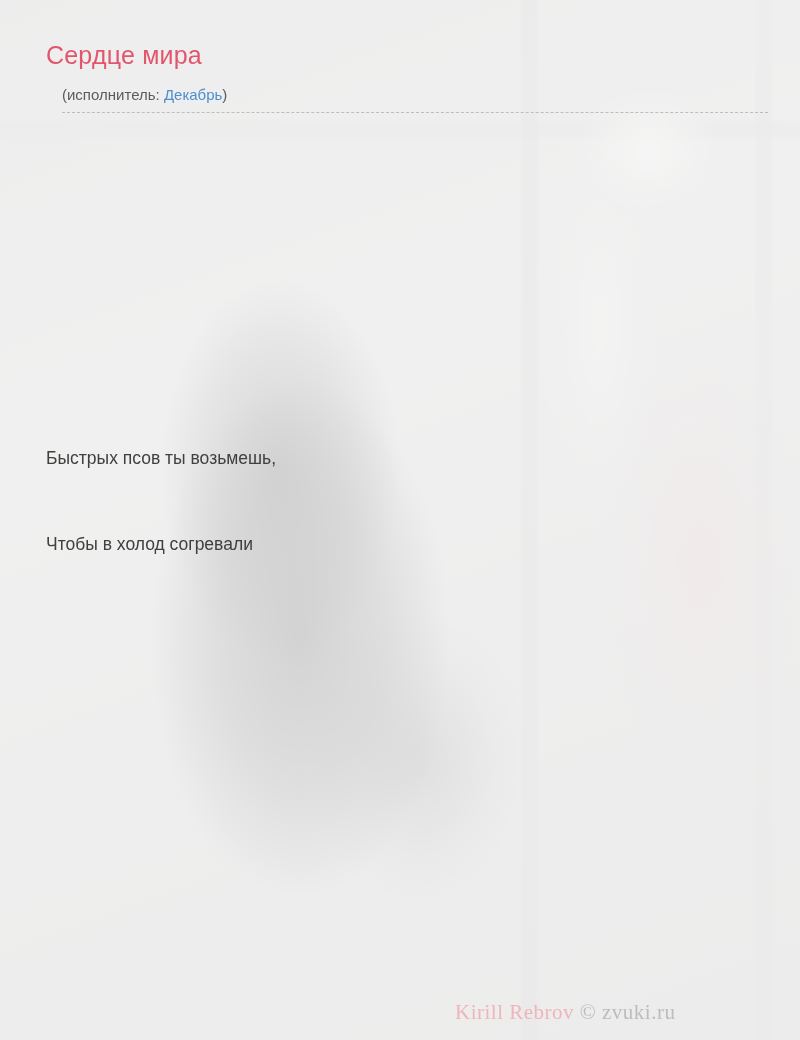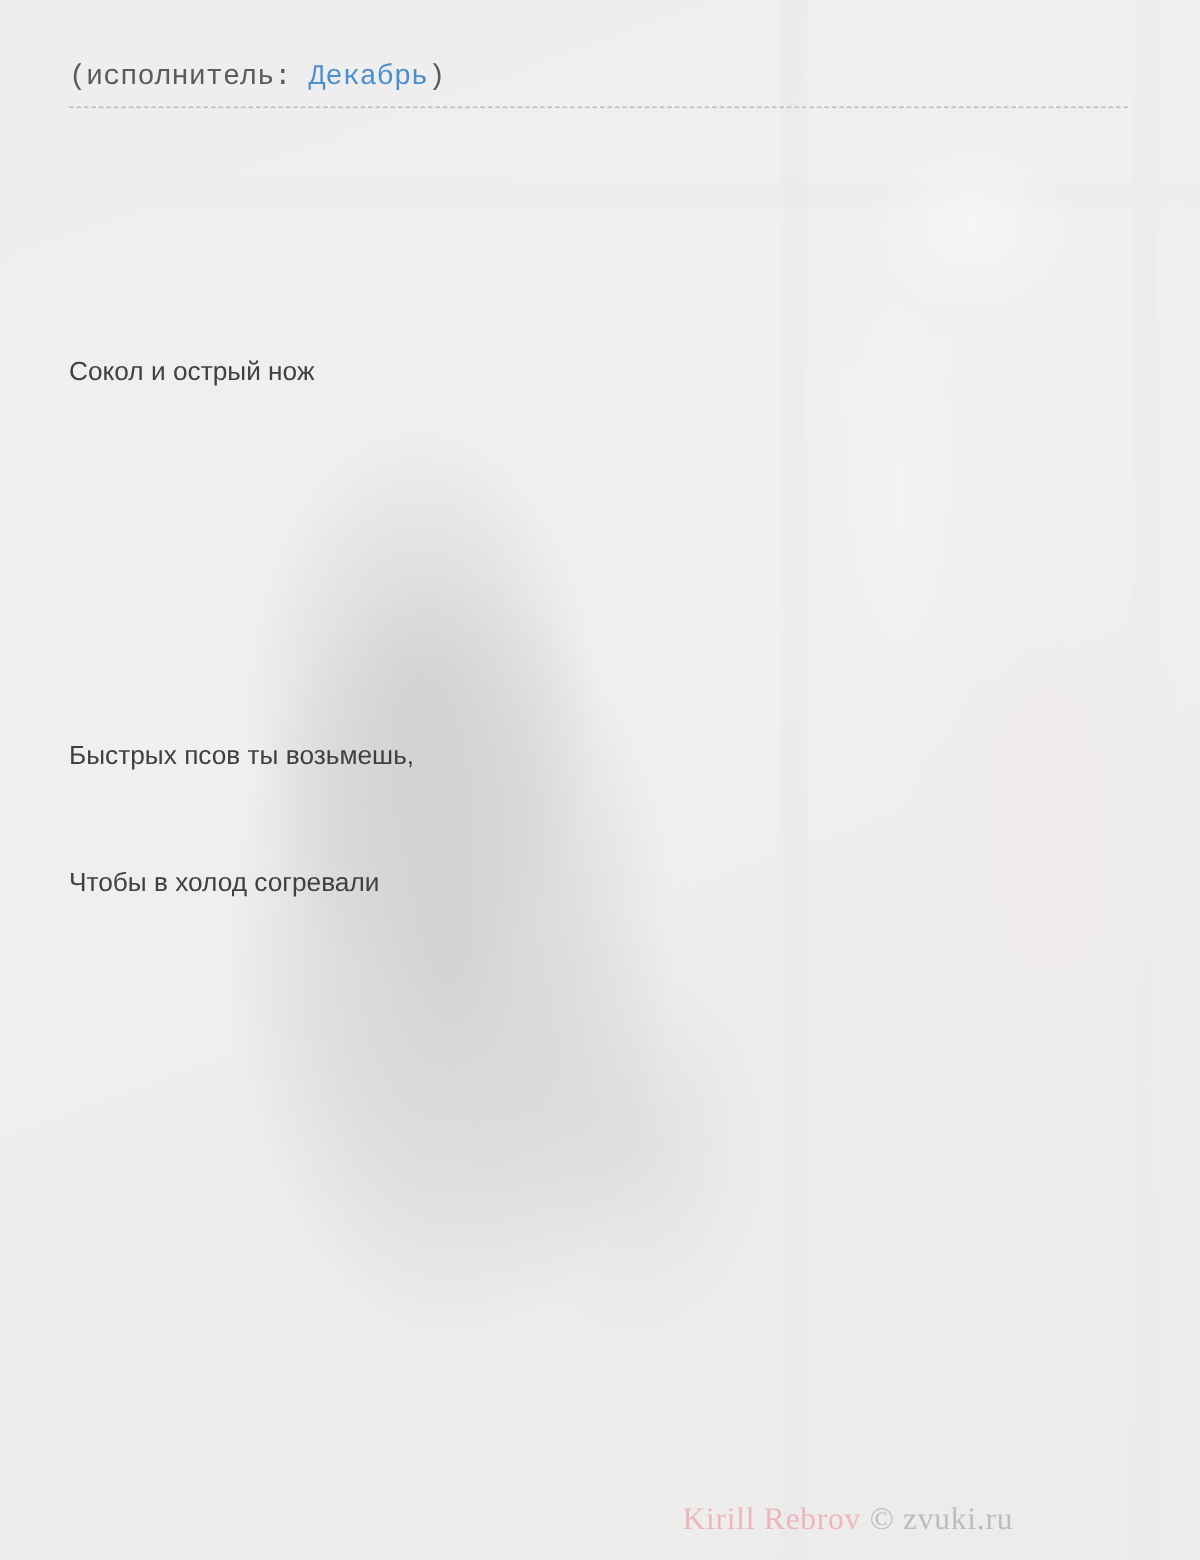--- a/index.html
+++ b/index.html
@@ -76,28 +76,27 @@
 
   .song-title {
     font-size: 25px;
     color: #e2566d;
     font-weight: normal;
     letter-spacing: 0.2px;
     margin: 0 0 4px 0;
     line-height: 1.2;
   }
   .artist-line {
-    font-size: 19px;
+    font-size: 15px;
     color: #5b5b5b;
-    margin: 0;
+    margin: 16px;
     padding-bottom: 9px;
     border-bottom: 1px dashed #bdbdbd;
     width: 706px;
     box-sizing: border-box;
-    font-family: Liberation Mono, monospace;
   }
   .artist-line a {
     color: #4c8fd0;
     text-decoration: none;
   }
 
   .lyrics {
     margin-top: 18px;
     font-size: 17.5px;
     line-height: 28.5px;
@@ -126,29 +125,29 @@
 
 <div class="page">
 
   <div class="bg-photo">
     <div class="ph"></div>
     <div class="bg-veil"></div>
   </div>
 
   <div class="card">
 
+    <h1 class="song-title">Сердце мира</h1>
 
     <p class="artist-line">
       <span>(исполнитель: </span><a href="#">Декабрь</a><span>)</span>
     </p>
 
     <div class="lyrics">
 
       <p class="stanza">
-        <span class="line">Сокол и острый нож</span>
       </p>
 
       <p class="stanza">
         <span class="line">Быстрых псов ты возьмешь,</span>
         <span class="line">Чтобы в холод согревали</span>
       </p>
 
       
 
       

